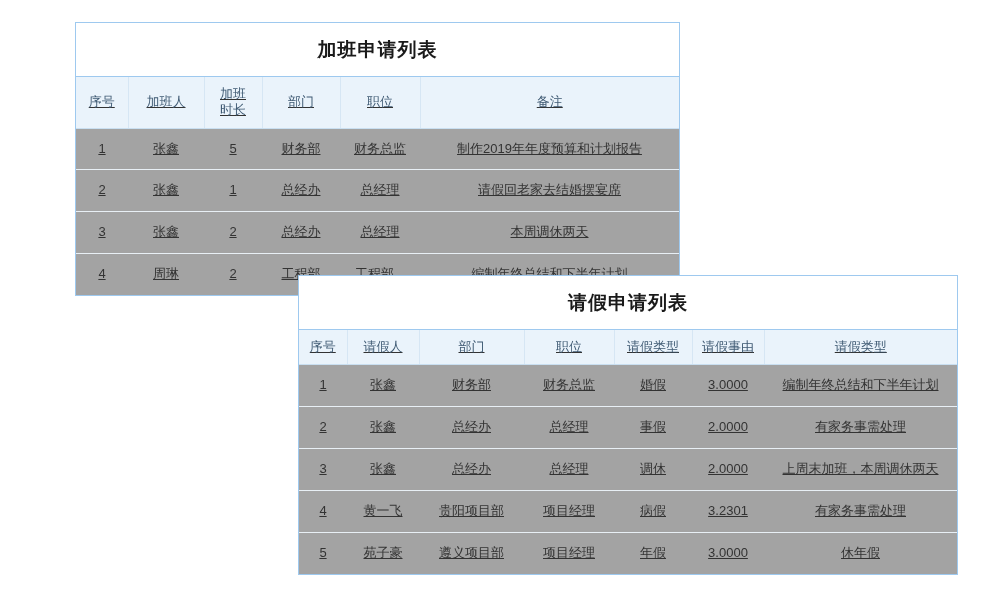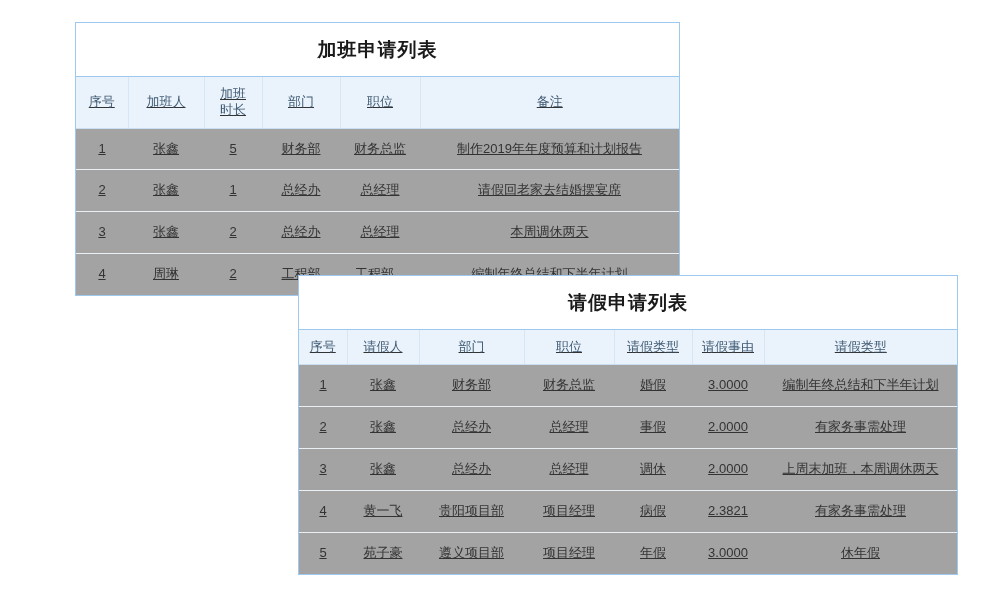--- a/index.html
+++ b/index.html
@@ -220,21 +220,21 @@
           <td>调休</td>
           <td>2.0000</td>
           <td class="left">上周末加班，本周调休两天</td>
         </tr>
         <tr>
           <td>4</td>
           <td class="link">黄一飞</td>
           <td>贵阳项目部</td>
           <td>项目经理</td>
           <td>病假</td>
-          <td>2.3821</td>
+          <td>3.2301</td>
           <td class="left">有家务事需处理</td>
         </tr>
         <tr>
           <td>5</td>
           <td class="link">苑子豪</td>
           <td>遵义项目部</td>
           <td>项目经理</td>
           <td>年假</td>
           <td>3.0000</td>
           <td class="left">休年假</td>

